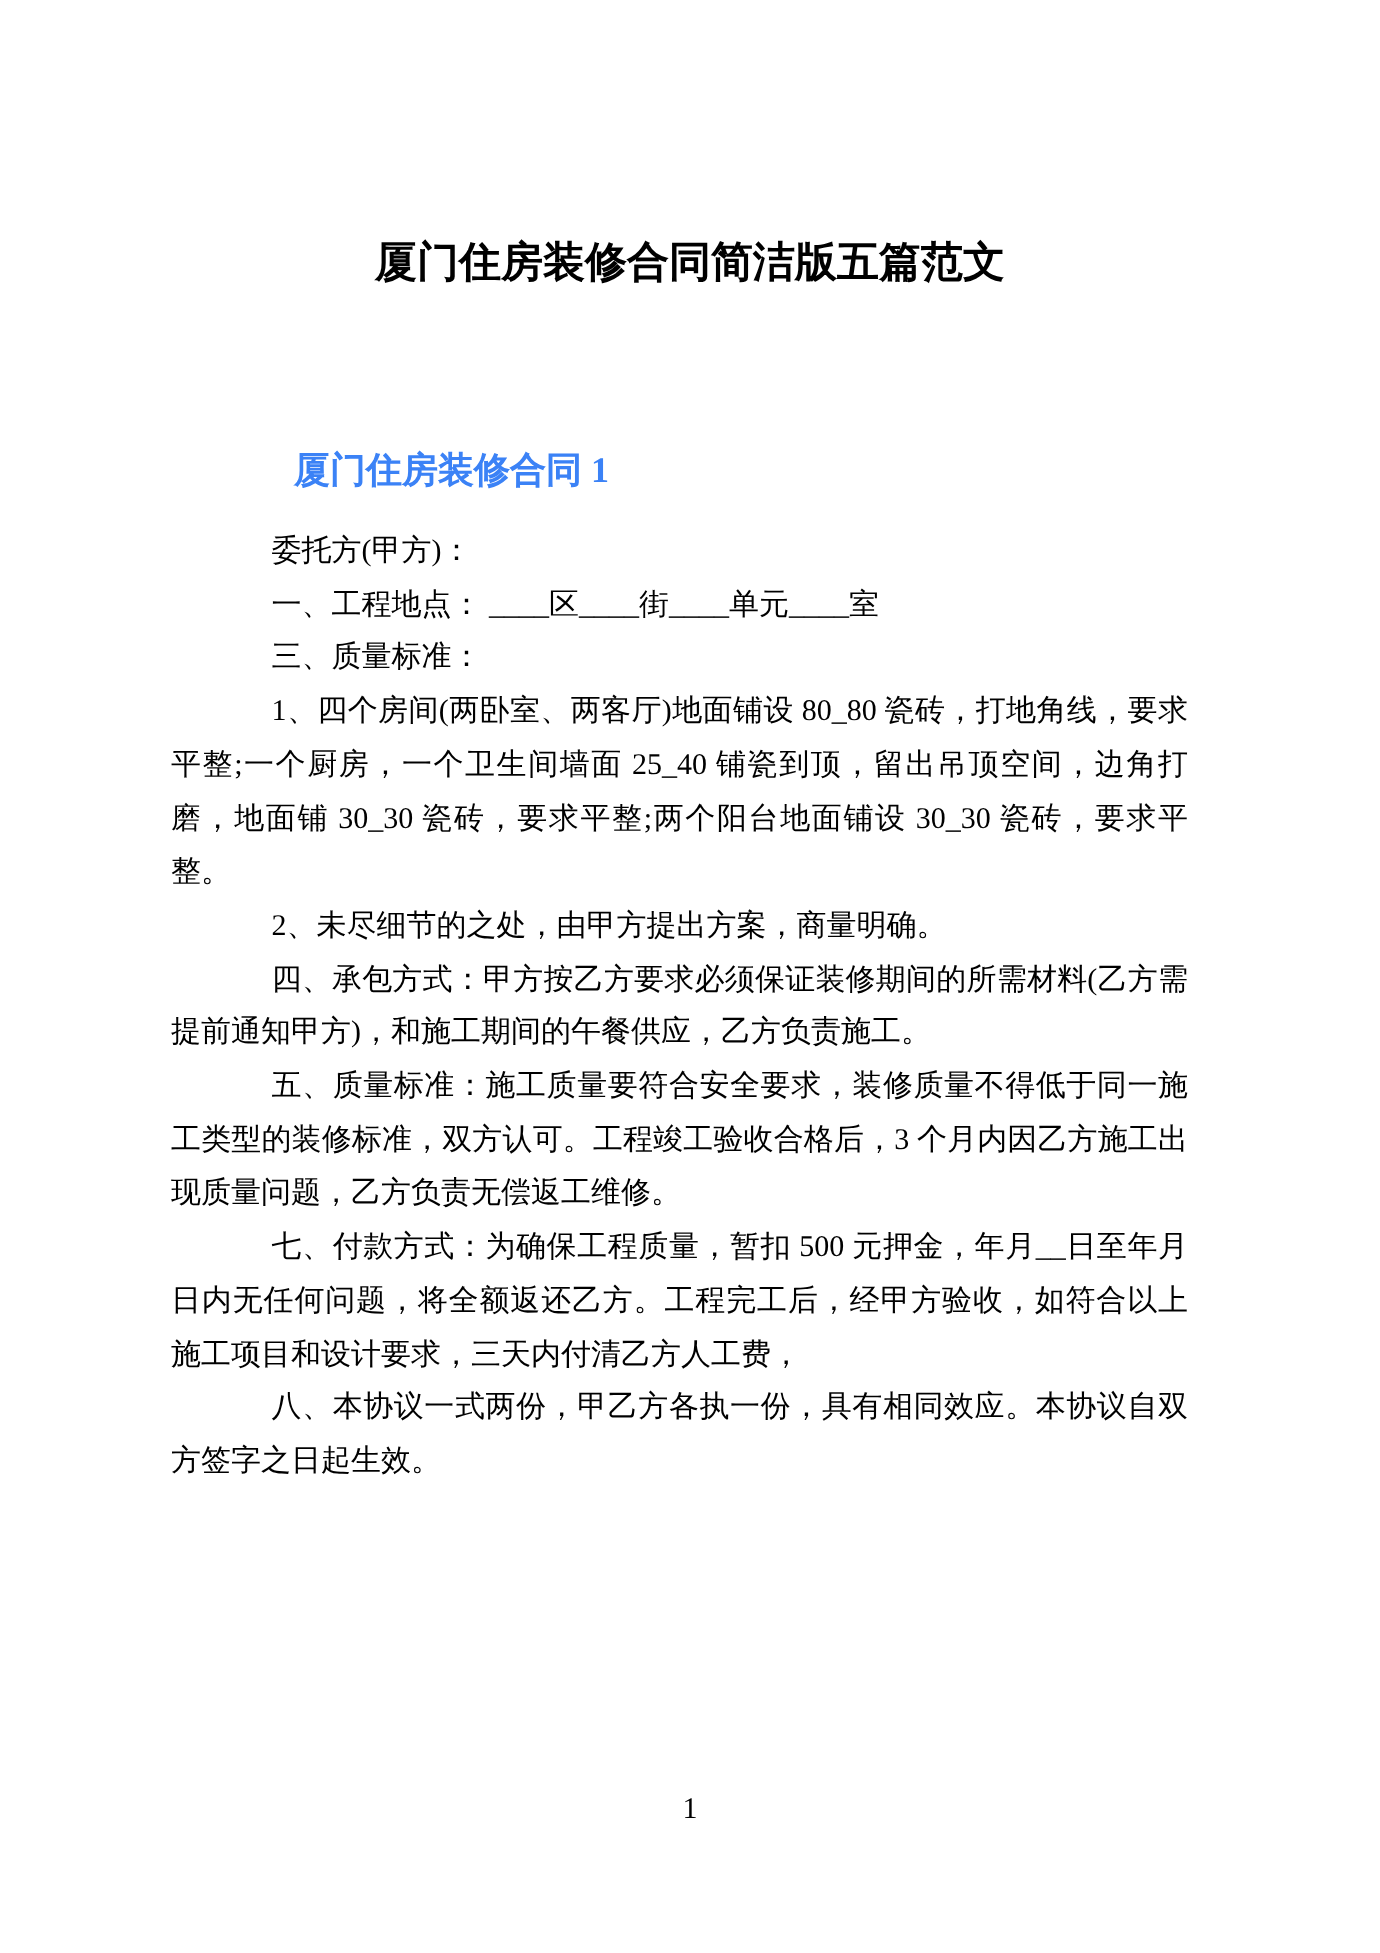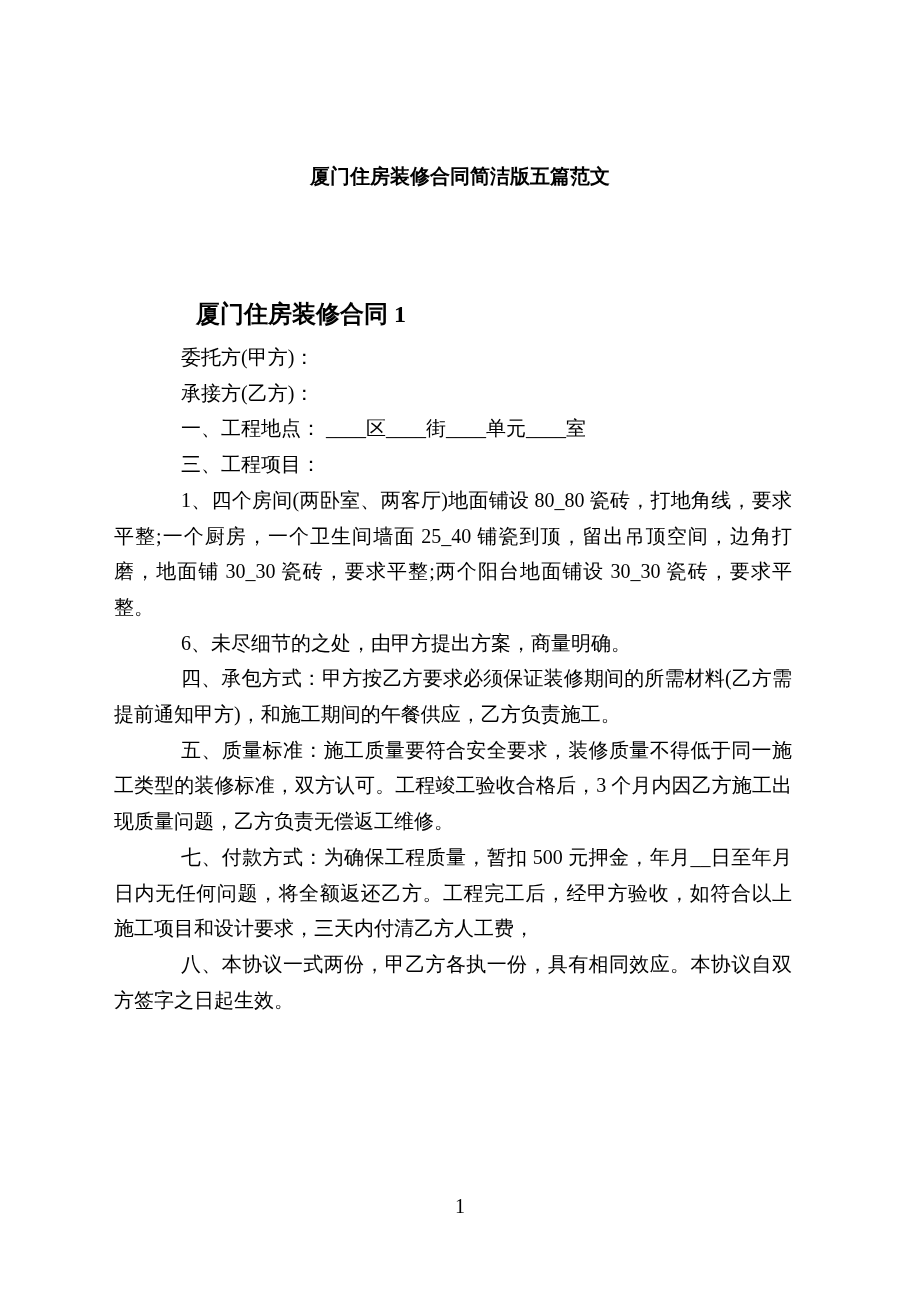--- a/index.html
+++ b/index.html
@@ -18,39 +18,39 @@
     background: #ffffff;
     overflow: hidden;
   }
 
   .doc-title {
     position: absolute;
     top: 156px;
     left: 0;
     width: 920px;
     text-align: center;
-    font-size: 20px;
+    font-size: 28px;
     line-height: 40px;
     font-weight: bold;
     color: #000000;
   }
 
   .section-heading {
     position: absolute;
     top: 299px;
     left: 196px;
     font-size: 24px;
     line-height: 30px;
     font-weight: bold;
-    color: #000000;
+    color: #3b82f6;
   }
 
   .doc-body {
     position: absolute;
-    top: 340px;
+    top: 350px;
     left: 114px;
     width: 678px;
     font-size: 20px;
     line-height: 35.7px;
     color: #000000;
     text-align: justify;
   }
 
   .doc-body p {
     margin: 0;
@@ -73,25 +73,24 @@
 <body>
 
 <div class="page">
 
   <h1 class="doc-title">厦门住房装修合同简洁版五篇范文</h1>
 
   <h2 class="section-heading">厦门住房装修合同 1</h2>
 
   <div class="doc-body">
     <p>委托方(甲方)：</p>
-    <p>承接方(乙方)：</p>
     <p>一、工程地点： ____区____街____单元____室</p>
-    <p>三、工程项目：</p>
+    <p>三、质量标准：</p>
     <p>1、四个房间(两卧室、两客厅)地面铺设 80_80 瓷砖，打地角线，要求平整;一个厨房，一个卫生间墙面 25_40 铺瓷到顶，留出吊顶空间，边角打磨，地面铺 30_30 瓷砖，要求平整;两个阳台地面铺设 30_30 瓷砖，要求平整。</p>
-    <p>6、未尽细节的之处，由甲方提出方案，商量明确。</p>
+    <p>2、未尽细节的之处，由甲方提出方案，商量明确。</p>
     <p>四、承包方式：甲方按乙方要求必须保证装修期间的所需材料(乙方需提前通知甲方)，和施工期间的午餐供应，乙方负责施工。</p>
     <p>五、质量标准：施工质量要符合安全要求，装修质量不得低于同一施工类型的装修标准，双方认可。工程竣工验收合格后，3 个月内因乙方施工出现质量问题，乙方负责无偿返工维修。</p>
     <p>七、付款方式：为确保工程质量，暂扣 500 元押金，年月__日至年月日内无任何问题，将全额返还乙方。工程完工后，经甲方验收，如符合以上施工项目和设计要求，三天内付清乙方人工费，</p>
     <p>八、本协议一式两份，甲乙方各执一份，具有相同效应。本协议自双方签字之日起生效。</p>
   </div>
 
   <div class="page-number">1</div>
 
 </div>
 

